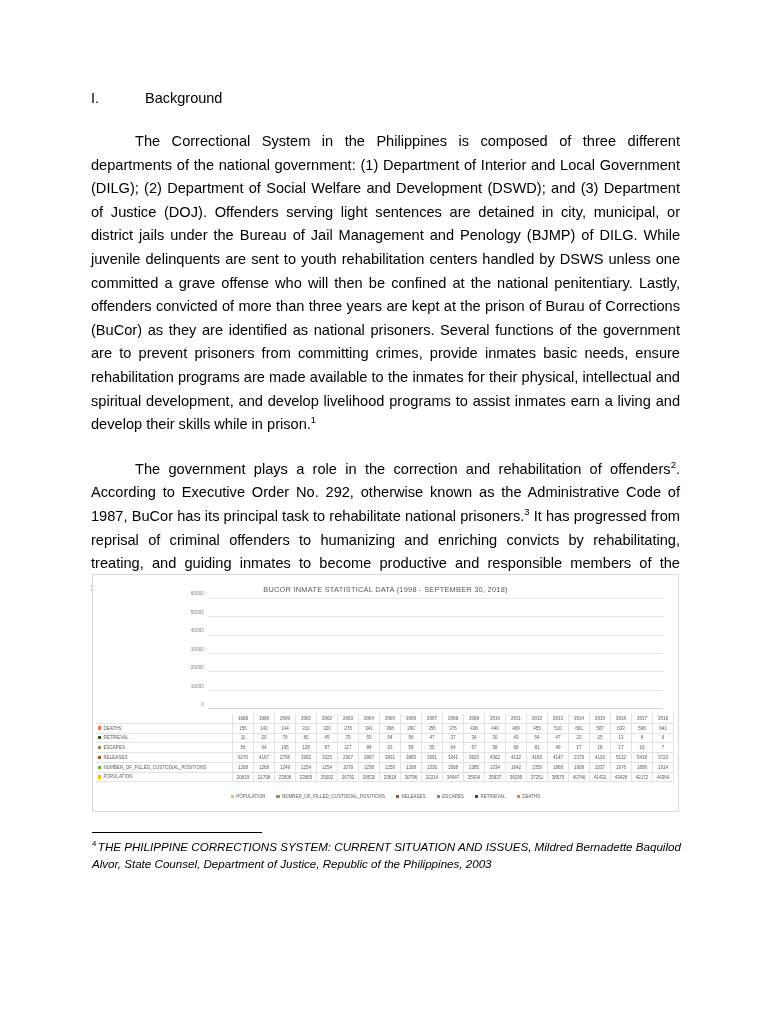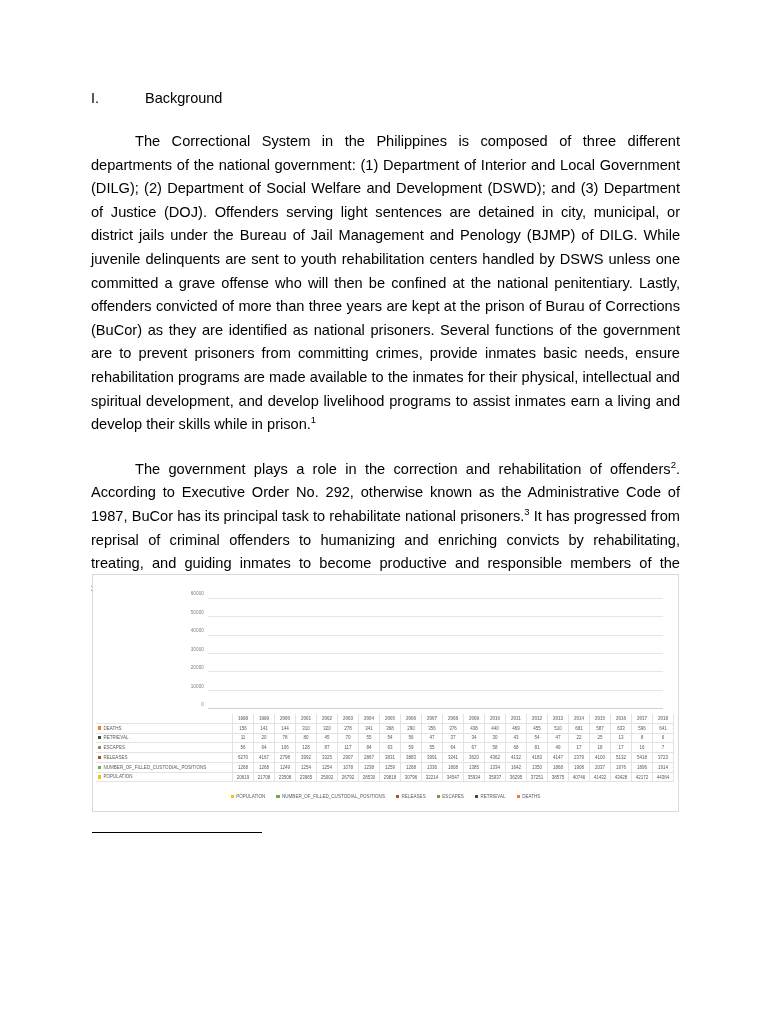--- a/index.html
+++ b/index.html
@@ -254,20 +254,21 @@
     <p class="body"><span>The Correctional System in the Philippines is composed of three different departments of the national government: (1) Department of Interior and Local Government (DILG); (2) Department of Social Welfare and Development (DSWD); and (3) Department of Justice (DOJ). Offenders serving light sentences are detained in city, municipal, or district jails under the Bureau of Jail Management and Penology (BJMP) of DILG. While juvenile delinquents are sent to youth rehabilitation centers handled by DSWS unless one committed a grave offense who will then be confined at the national penitentiary. Lastly, offenders convicted of more than three years are kept at the prison of Burau of Corrections (BuCor) as they are identified as national prisoners.   Several functions of the government are to prevent prisoners from committing crimes, provide inmates basic needs, ensure rehabilitation programs are made available to the inmates for their physical, intellectual and spiritual development, and develop livelihood programs to assist inmates earn a living and develop their skills while in prison.</span><sup class="fn">1</sup></p>
 
     <p class="body last"><span>The government plays a role in the correction and rehabilitation of offenders</span><sup class="fn">2</sup><span>. According to Executive Order No. 292, otherwise known as the Administrative Code of 1987, BuCor has its principal task to rehabilitate national prisoners.</span><sup class="fn">3</sup><span> It has progressed from reprisal of criminal offenders to humanizing and enriching convicts by rehabilitating, treating, and guiding inmates to become productive and responsible members of the society once released.</span><sup class="fn">4</sup></p>
 
     <div class="subheading"><span class="sub-letter">A.</span><span>Statistics</span></div>
 
   </div>
 
   <div class="chart-box">
 
+    <div class="chart-title">BUCOR INMATE STATISTICAL DATA (1998 - SEPTEMBER 30, 2018)</div>
 
     <div class="plot">
       <div id="y-axis-ticks">
           <div class="gridline" style="bottom: 0%;">
             <div class="ytick" style="bottom: 0%;">0</div>
           </div>
           <div class="gridline" style="bottom: 16.6667%;">
             <div class="ytick" style="bottom: 16.6667%;">10000</div>
           </div>
           <div class="gridline" style="bottom: 33.3333%;">
@@ -703,16 +704,17 @@
           <span class="legend-swatch" style="background: rgb(237, 125, 49);"></span>
           <span>DEATHS</span>
         </div>
       </div>
 
   </div>
 
   <div class="footnotes">
     <div class="fn-rule"></div>
     <div id="footnote-list">
+        <div class="fn-line italic wrap"><span class="fn-mark">4</span><span>THE PHILIPPINE CORRECTIONS SYSTEM: CURRENT SITUATION AND ISSUES,  Mildred Bernadette Baquilod Alvor, State Counsel, Department of Justice, Republic of the Philippines, 2003</span></div>
       </div>
   </div>
 
 </div>
 
 </body></html>

